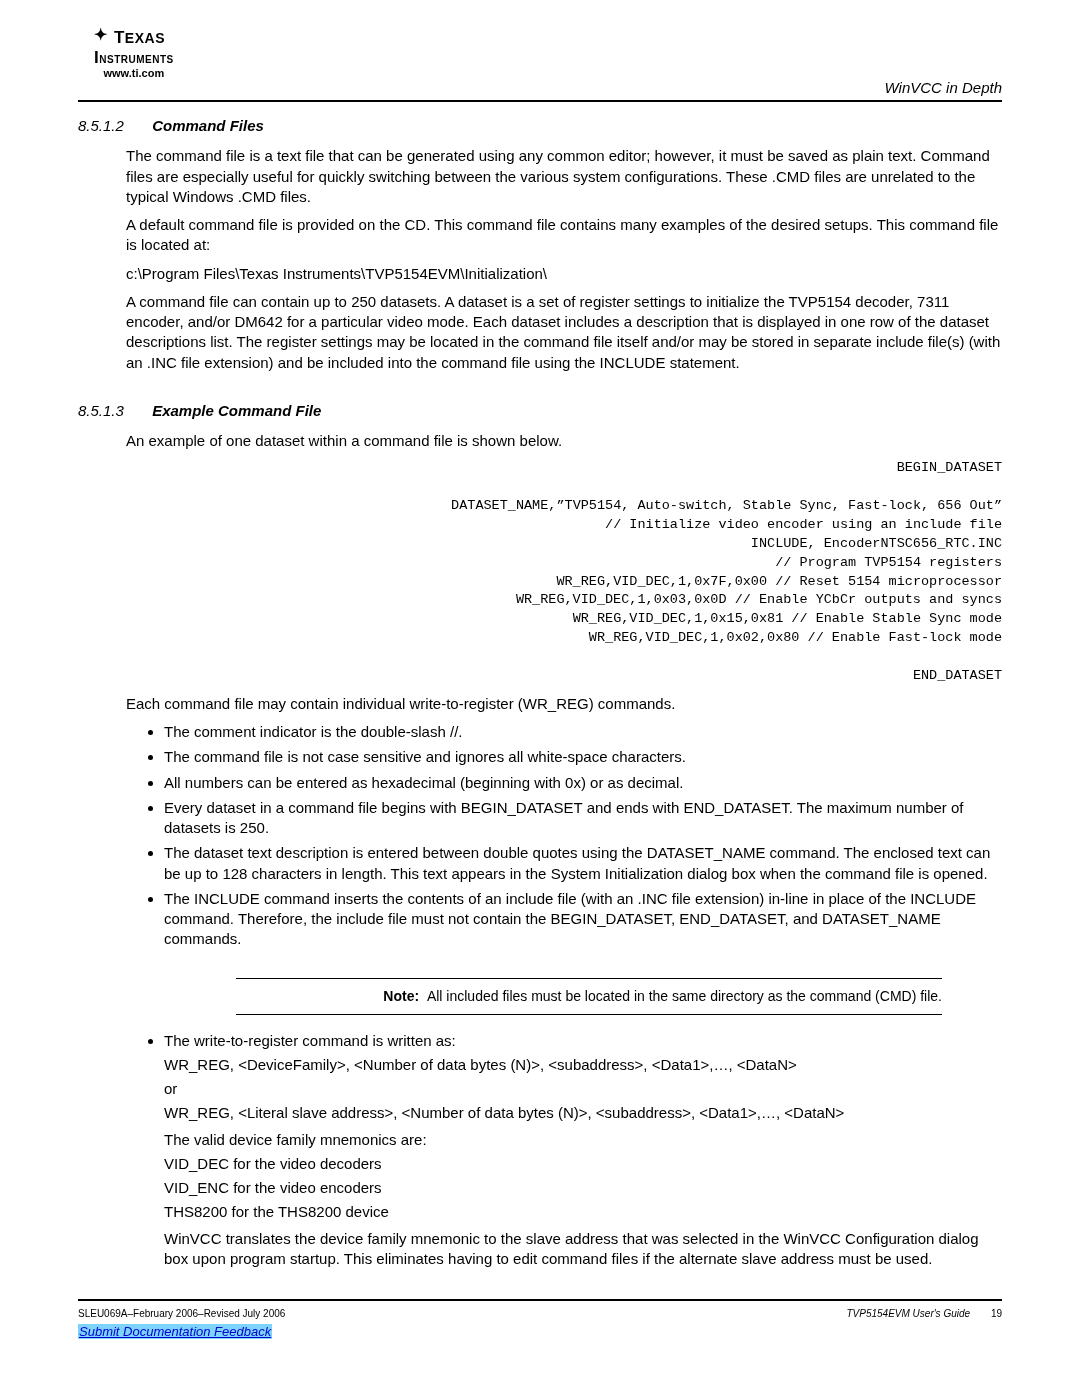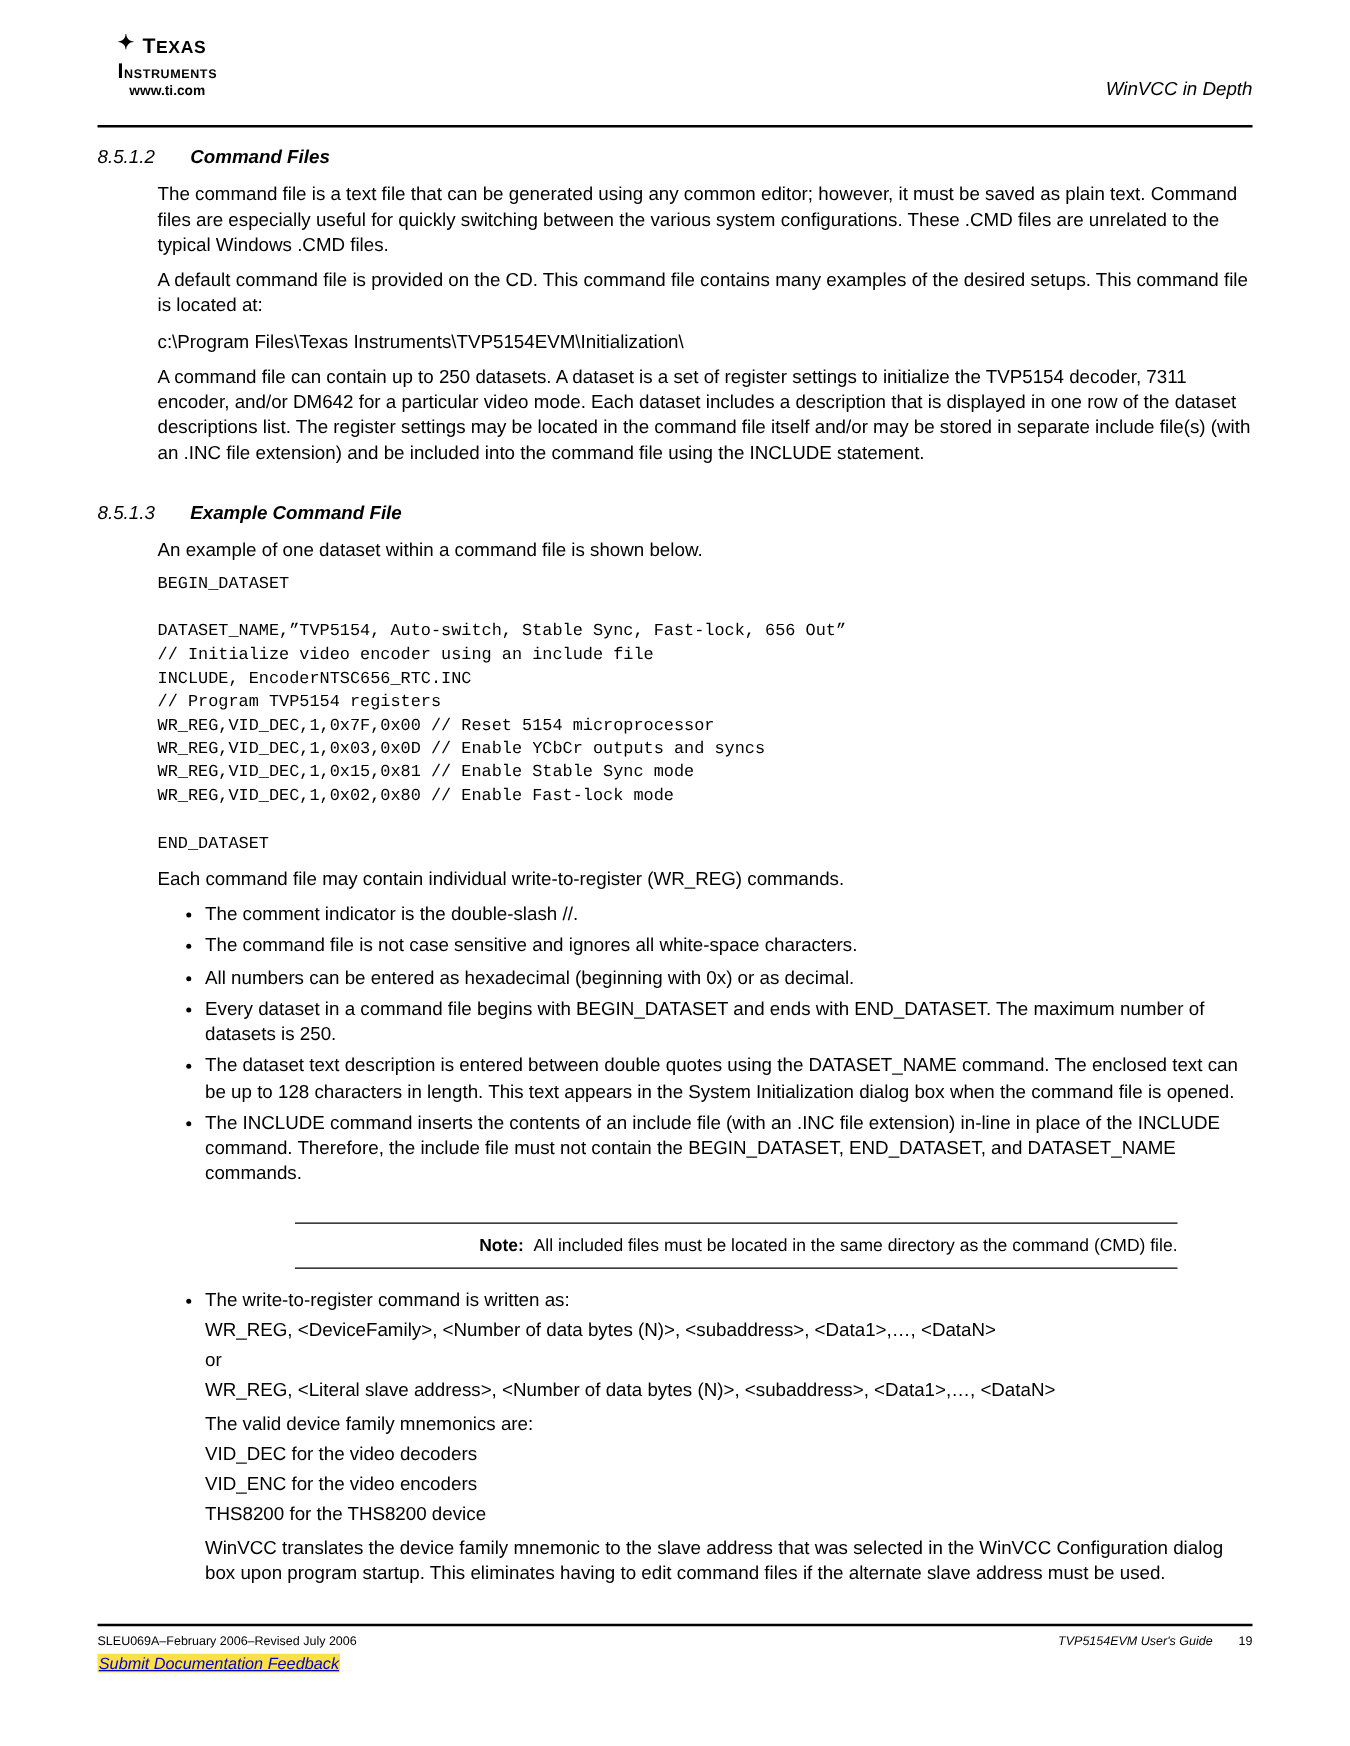--- a/index.html
+++ b/index.html
@@ -34,21 +34,21 @@
       font-variant: small-caps;
     }
     .logo-url {
       font-size: 11px;
       font-weight: bold;
       text-align: center;
     }
     .header-right {
       position: absolute;
       right: 0;
-      bottom: 18px;
+      bottom: 2px;
       font-style: italic;
       font-size: 15px;
     }
     .hr-thick {
       border: none;
       border-top: 2.5px solid #000;
       margin: 0;
     }
     .section-num {
       display: inline-block;
@@ -69,20 +69,21 @@
     }
     p {
       margin: 8px 0;
     }
     .mono {
       font-family: "Courier New", monospace;
       font-size: 13.5px;
       white-space: pre;
       margin: 8px 0;
       line-height: 1.4;
+      text-align: right;
     }
     ul {
       margin: 6px 0;
       padding-left: 38px;
     }
     li {
       margin: 5px 0;
     }
     .note-box {
       margin: 28px 60px 16px 110px;
@@ -108,21 +109,21 @@
       margin-top: 6px;
     }
     .footer-left {
     }
     .footer-right {
       font-style: italic;
     }
     .footer-link {
       color: #0000cc;
       text-decoration: underline;
-      background: #fde047;
+      background: #7dd3fc;
       font-style: italic;
       font-size: 13px;
       padding: 0 1px;
     }
     .pagenum {
       font-style: normal;
       margin-left: 18px;
       text-align: right;
     }
     .chip {

